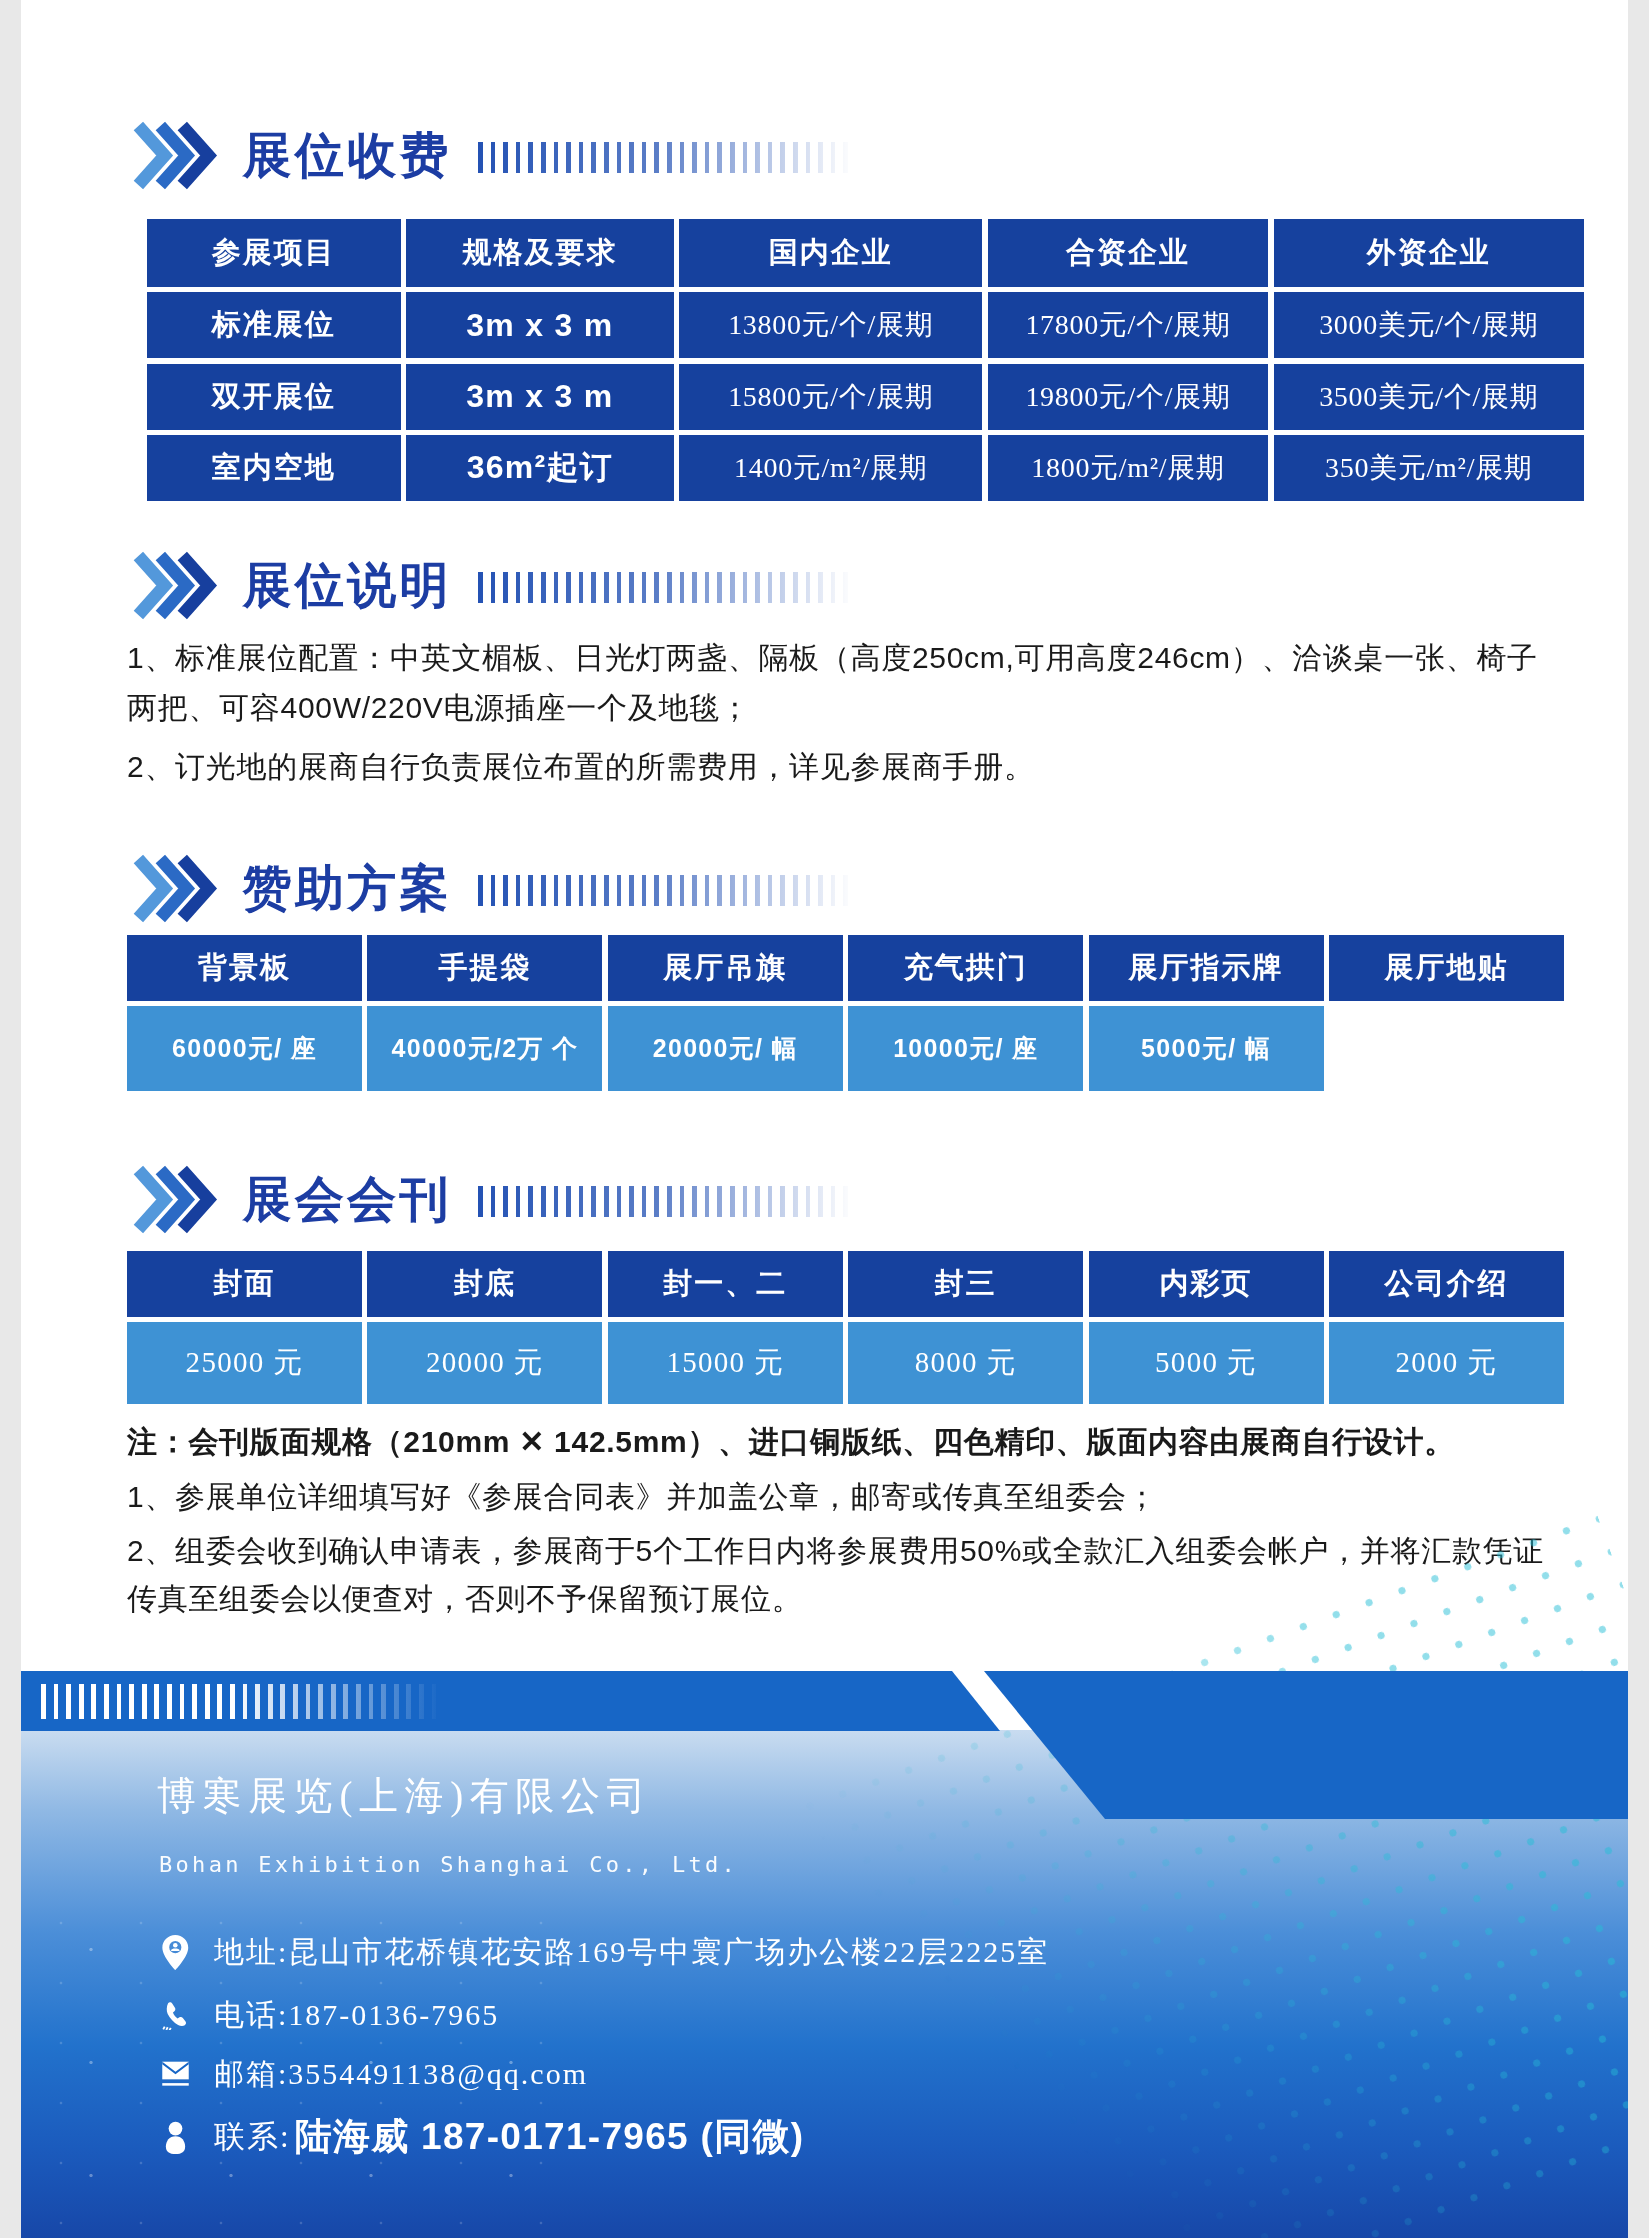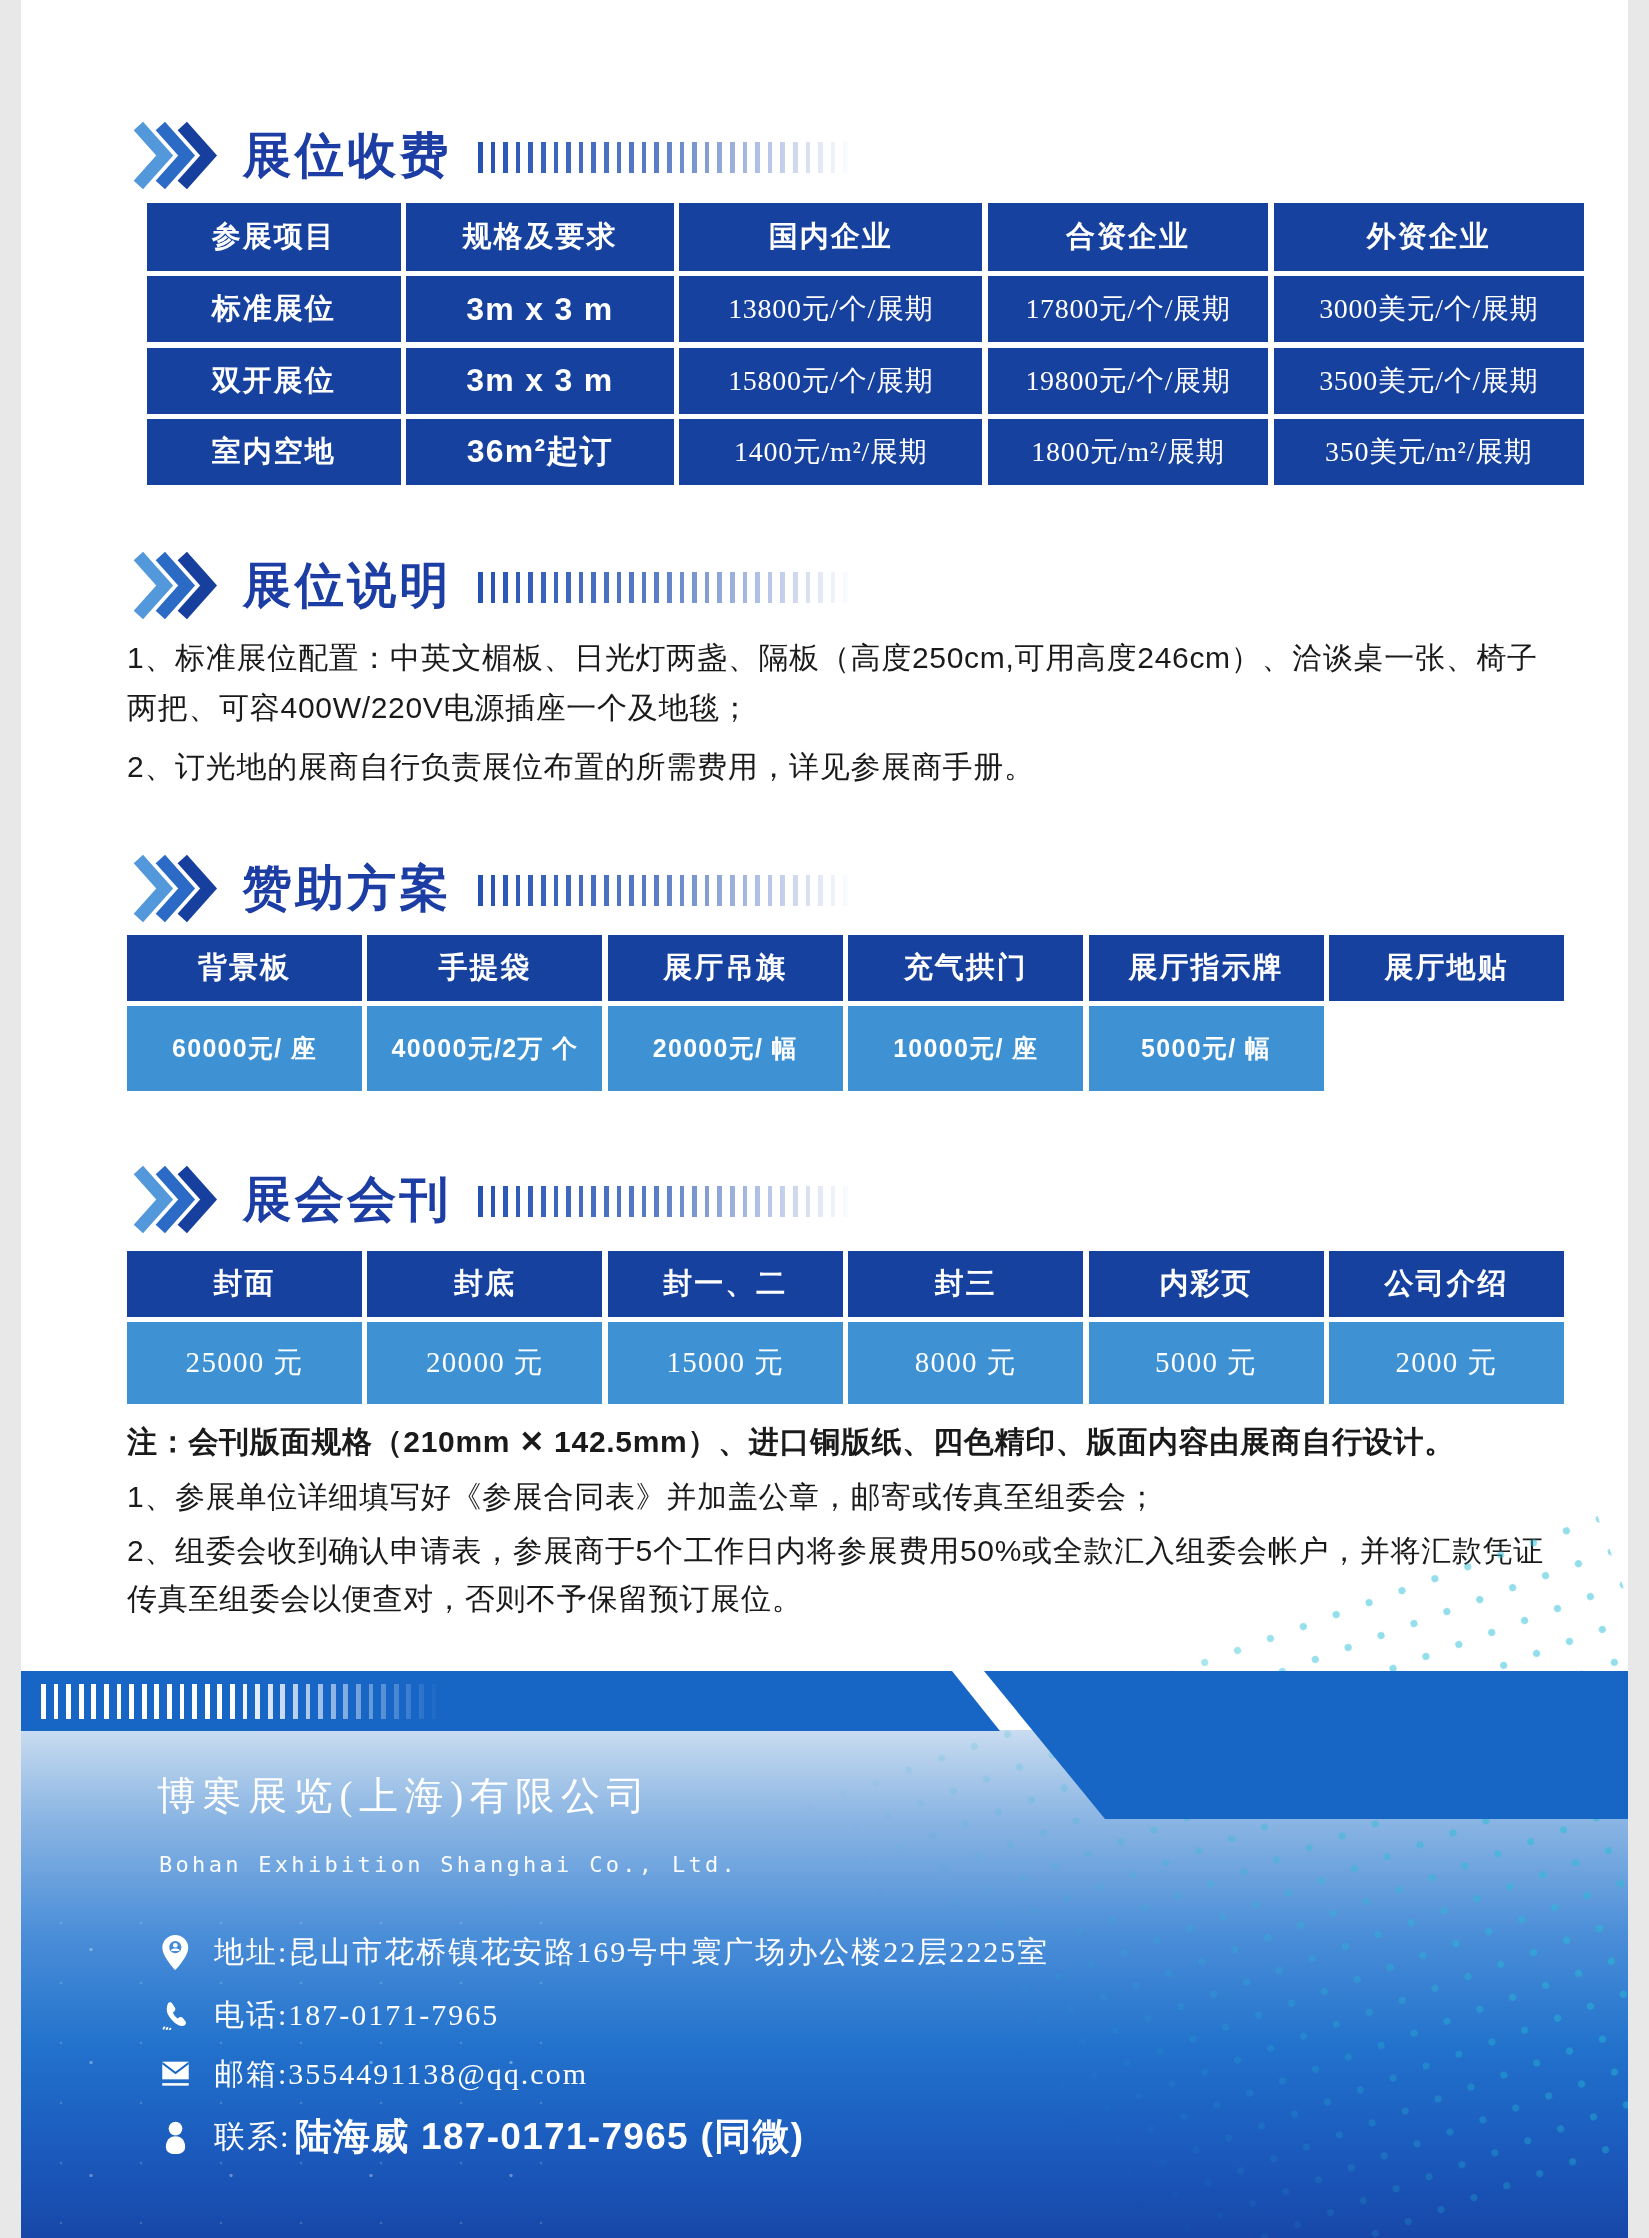--- a/index.html
+++ b/index.html
@@ -19,21 +19,21 @@
   .tbl{position:absolute;left:106px;width:1437px;display:grid;gap:5.3px;background:#ffffff;}
   .cell{display:flex;align-items:center;justify-content:center;color:#ffffff;text-align:center;}
   .dark{background:#16419e;}
   .light{background:#3e92d4;}
   .f-head{font-weight:700;font-size:29px;letter-spacing:2px;}
   .f-item{font-weight:700;font-size:29px;letter-spacing:2px;}
   .f-spec{font-weight:700;font-size:32px;letter-spacing:1.3px;}
   .f-price{font-family:"Liberation Serif",serif;font-weight:400;font-size:28px;letter-spacing:0.7px;}
   .f-sponsor{font-weight:700;font-size:25px;letter-spacing:1.3px;}
   .f-journal{font-family:"Liberation Serif",serif;font-weight:400;font-size:29px;letter-spacing:1.3px;}
-  #table1{top:203px;grid-template-columns:17.9fr 18.9fr 21.4fr 19.8fr 21.9fr;grid-template-rows:68px 66px 66px 66px;padding-left:20px;}
+  #table1{top:219px;grid-template-columns:17.9fr 18.9fr 21.4fr 19.8fr 21.9fr;grid-template-rows:68px 66px 66px 66px;padding-left:20px;}
   #table2{top:935px;grid-template-columns:repeat(6,1fr);grid-template-rows:66px 85px;}
   #table3{top:1251px;grid-template-columns:repeat(6,1fr);grid-template-rows:66px 82px;}
   
   .para{position:absolute;left:106px;width:1437px;color:#1a1a1a;font-size:30px;line-height:50px;letter-spacing:0.7px;}
   .para p{margin:0 0 9.3px 0;}
   #notes{line-height:48px;}
   #notes .bold{font-weight:700;}
   #notes p{margin:0 0 6.6px 0;}
   
   .footer{position:absolute;left:0;top:1671px;width:1650px;height:568px;}
@@ -213,21 +213,21 @@
 
     <div class="c-row" id="row-phone">
       <span class="c-icon">
         <svg viewBox="0 0 46 46" width="28" height="28">
           <path fill="#ffffff" d="M10 2c2-2 5-2 7 1l4 6c1.6 2.4 1 4.4-.6 6l-2.4 2.4c1 3 3.4 6.6 7.6 9.6l3-1.8c2-1.2 4-1 5.6 1l4.2 5.4c1.8 2.4 1.2 4.8-1 6.4-2.6 1.8-6.6 2-11-.4C19.6 33.8 13 27 9.4 19.6 7 14.6 7.4 7.2 10 2z"></path>
           <rect x="2" y="40" width="3" height="5" fill="#ffffff" transform="rotate(28 3 42)"></rect>
           <rect x="7" y="41" width="3" height="5" fill="#ffffff" transform="rotate(28 8 43)"></rect>
           <rect x="12" y="42" width="3" height="5" fill="#ffffff" transform="rotate(28 13 44)"></rect>
         </svg>
       </span>
-      <span class="c-text">电话:187-0171-7965</span>
+      <span class="c-text">电话:187-0136-7965</span>
     </div>
 
     <div class="c-row" id="row-mail">
       <span class="c-icon">
         <svg viewBox="0 0 46 40" width="29" height="26.6">
           <path fill="#ffffff" d="M2 0h42v28H2z"></path>
           <path fill="#1766c6" d="M2 0l21 16L44 0v4L23 20 2 4z"></path>
           <rect x="2" y="34" width="42" height="4" fill="#ffffff"></rect>
         </svg>
       </span>

